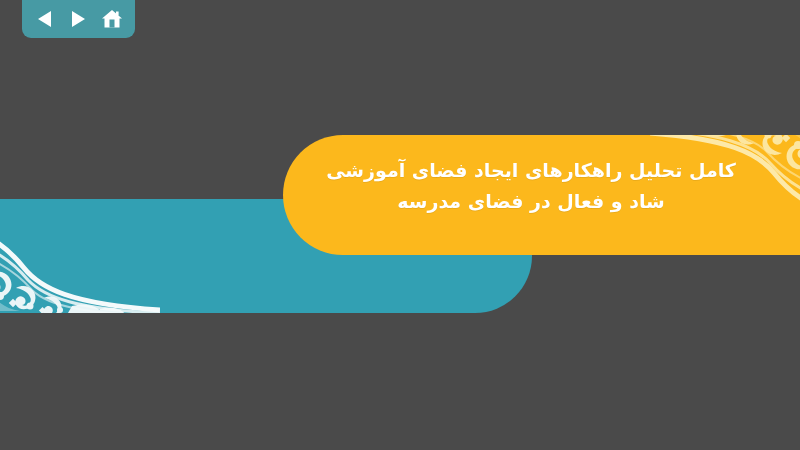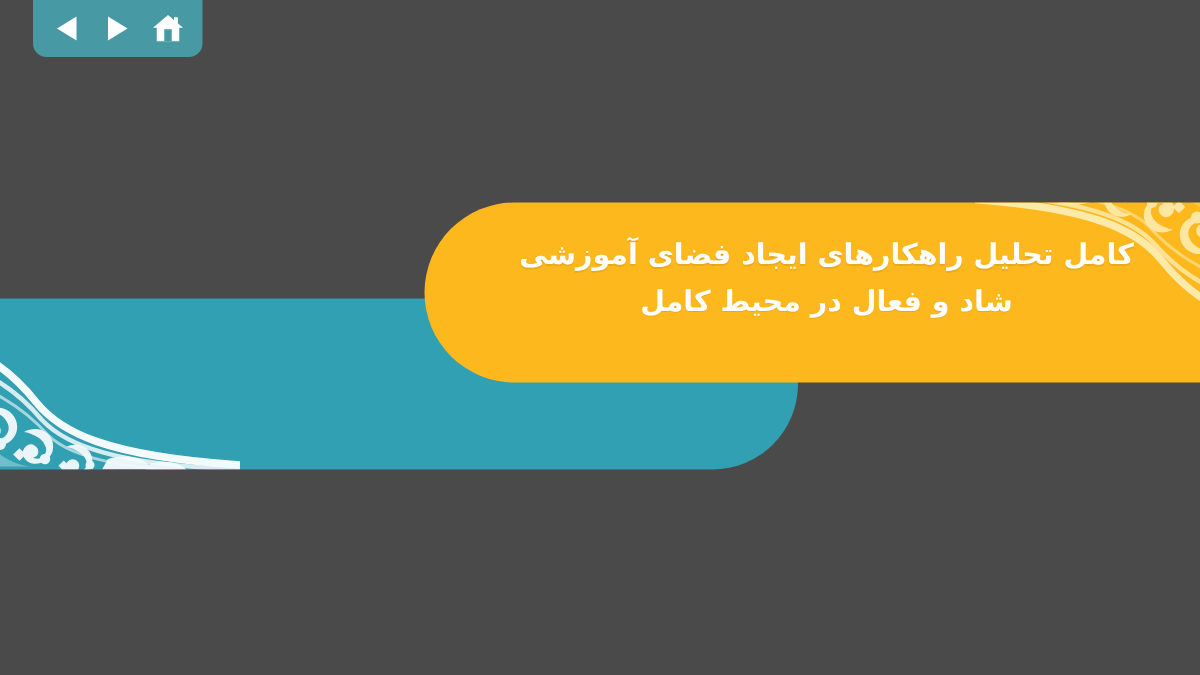--- a/index.html
+++ b/index.html
@@ -89,21 +89,21 @@
     right: 0;
     top: 0;
     width: 190px;
     height: 118px;
     pointer-events: none;
   }
 
   
   .title-block {
     position: absolute;
-    left: 316px;
+    left: 296px;
     top: 155px;
     width: 470px;
     text-align: center;
     direction: rtl;
     color: #ffffff;
     font-family: "DejaVu Sans", "Liberation Sans", sans-serif;
     font-size: 19px;
     font-weight: bold;
     line-height: 31px;
     letter-spacing: 0.2px;
@@ -163,21 +163,21 @@
         <path d="M190 34 c-14 -2 -26 -12 -34 -24 c-5 -8 -14 -13 -26 -15 l60 0z" opacity="0.35"></path>
         <path d="M76 0 c-14 4 -26 0 -30 -7 l34 0z"></path>
         <path d="M48 -3 c-12 3 -22 0 -26 -6 l30 0z"></path>
         <path d="M164 60 c8 4 12 12 9 19 c-3 6 -11 6 -13 1 c-2 -4 2 -8 5 -6 c3 2 1 5 -1 5 c4 2 7 -2 5 -7 c-1 -5 -5 -9 -5 -12z"></path>
       </g>
     </svg>
   </div>
 
   <div class="title-block">
     <span class="title-line">کامل تحلیل راهکارهای ایجاد فضای آموزشی</span>
-    <span class="title-line">شاد و فعال در محیط کامل</span>
+    <span class="title-line">شاد و فعال در فضای مدرسه</span>
   </div>
 
   <div class="navbar">
     <button class="nav-btn">
       <span>
         <svg width="16" height="18" viewBox="0 0 16 18" aria-hidden="true">
           <polygon points="14,1 14,17 1,9" fill="#ffffff"></polygon>
         </svg>
       </span>
     </button>

